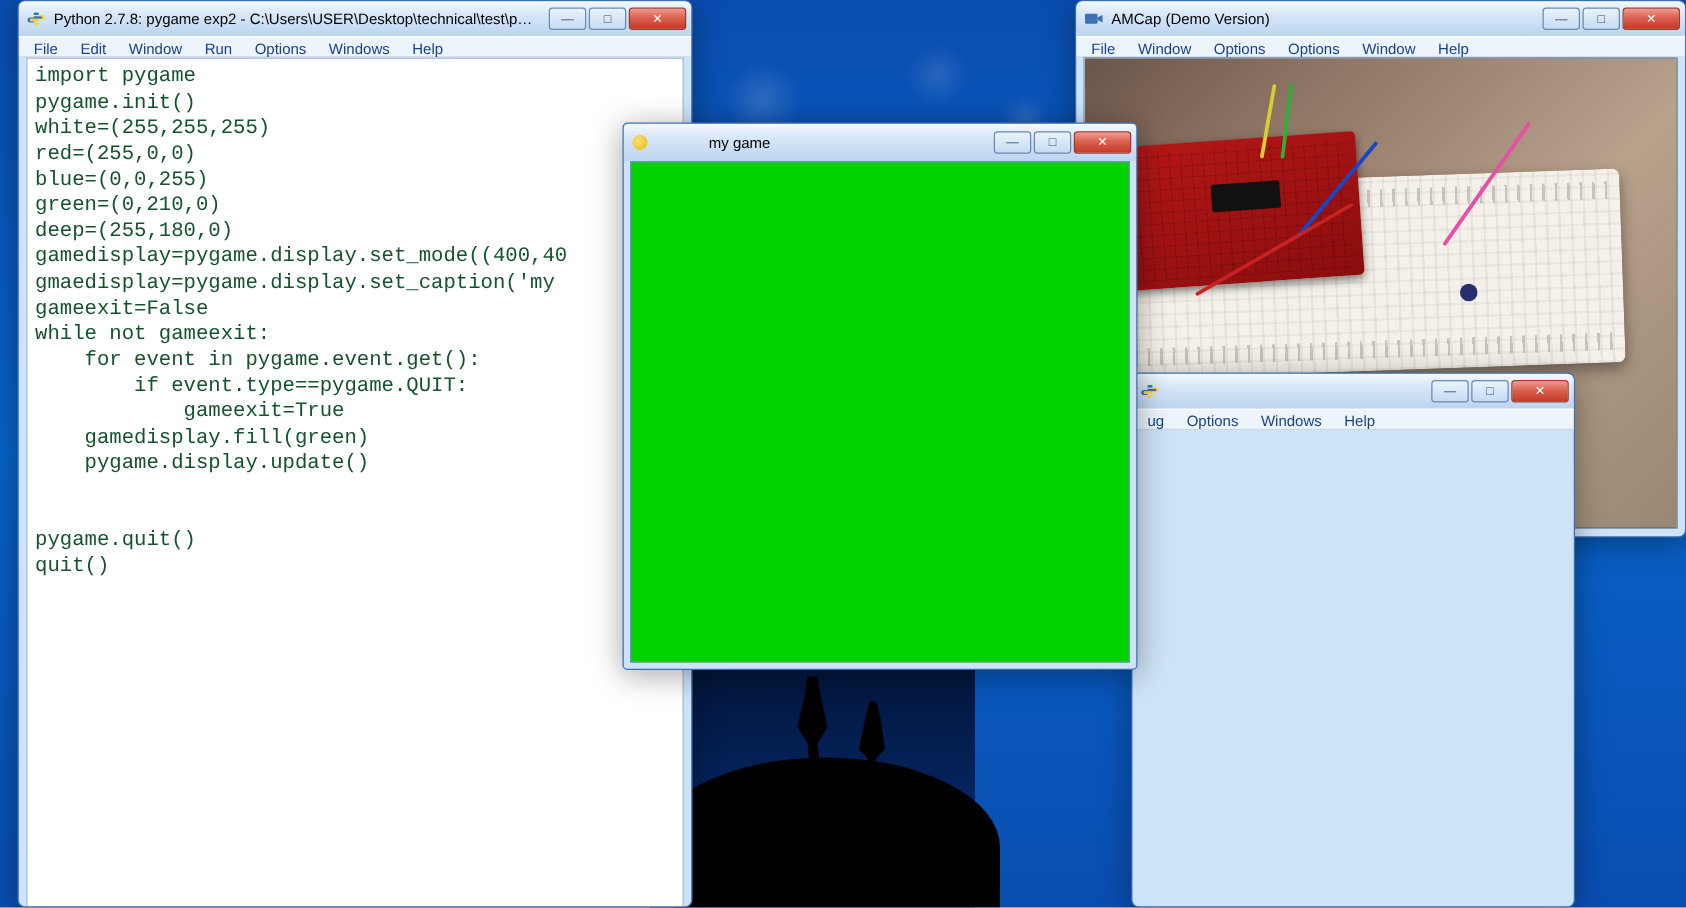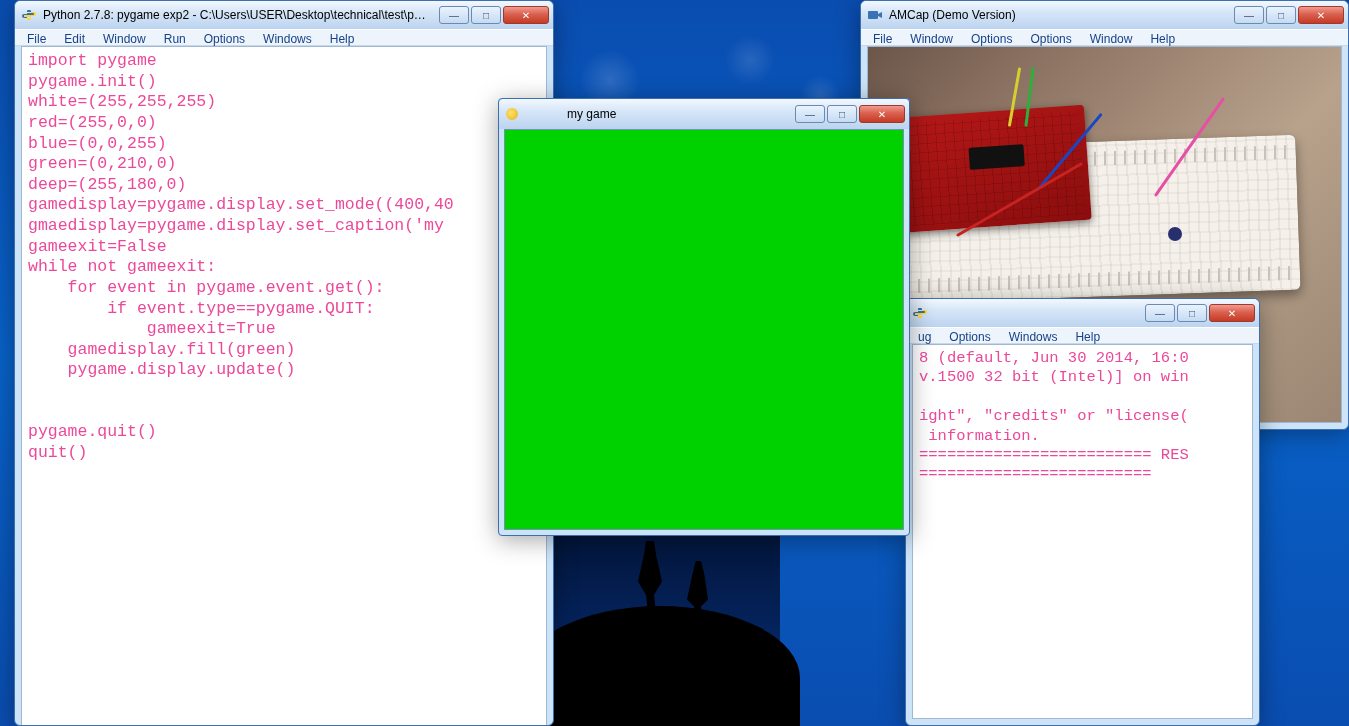--- a/index.html
+++ b/index.html
@@ -105,21 +105,21 @@
     border:1px solid #9fb8d4;
     overflow:hidden;
     position:relative;
   }
   pre.code {
     font-family: "Courier New", monospace;
     font-size: 16.5px;
     line-height: 1.25;
     padding: 4px 6px;
     white-space: pre;
-    color:#ec4899;
+    color:#14532d;
   }
 
   
   #idle-editor { left:14px; top:0; width:540px; height:726px; }
   #idle-editor .client { margin-bottom:0; border-bottom:none; }
 
   #amcap { left:860px; top:0; width:489px; height:430px; }
   #amcap .client { padding:0; background:#222; margin-bottom:6px; }
   .camera-scene {
     position:absolute; inset:0;
@@ -316,29 +316,20 @@
           <span>✕</span>
         </div>
     </div>
   </div>
   <div class="menubar">
     <span>ug</span>
     <span>Options</span>
     <span>Windows</span>
     <span>Help</span>
   </div>
-  <div class="client">
-    <pre class="code">8 (default, Jun 30 2014, 16:0
-v.1500 32 bit (Intel)] on win
-
-ight", "credits" or "license(
- information.
-========================= RES
-=========================</pre>
-  </div>
 </div>
 
 <div id="pygame-win" class="window">
   <div class="titlebar">
     <span class="pyg-icon"></span>
     <span class="title-text">my game</span>
     <div class="win-btns">
       <div class="win-btn">
           <span>—</span>
         </div>

